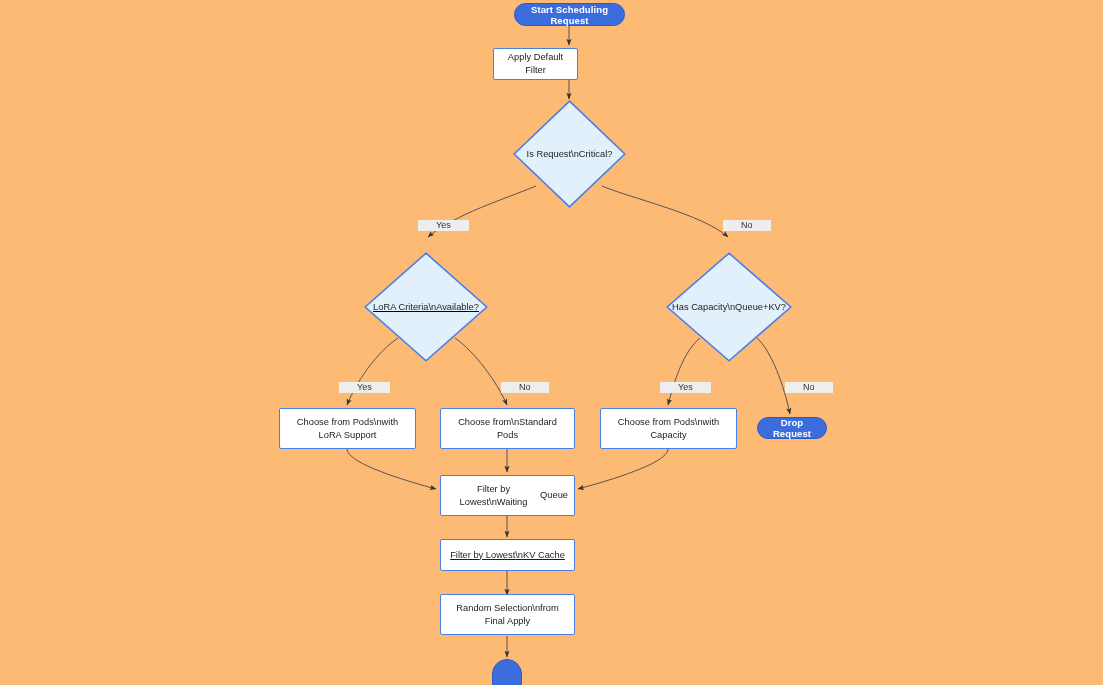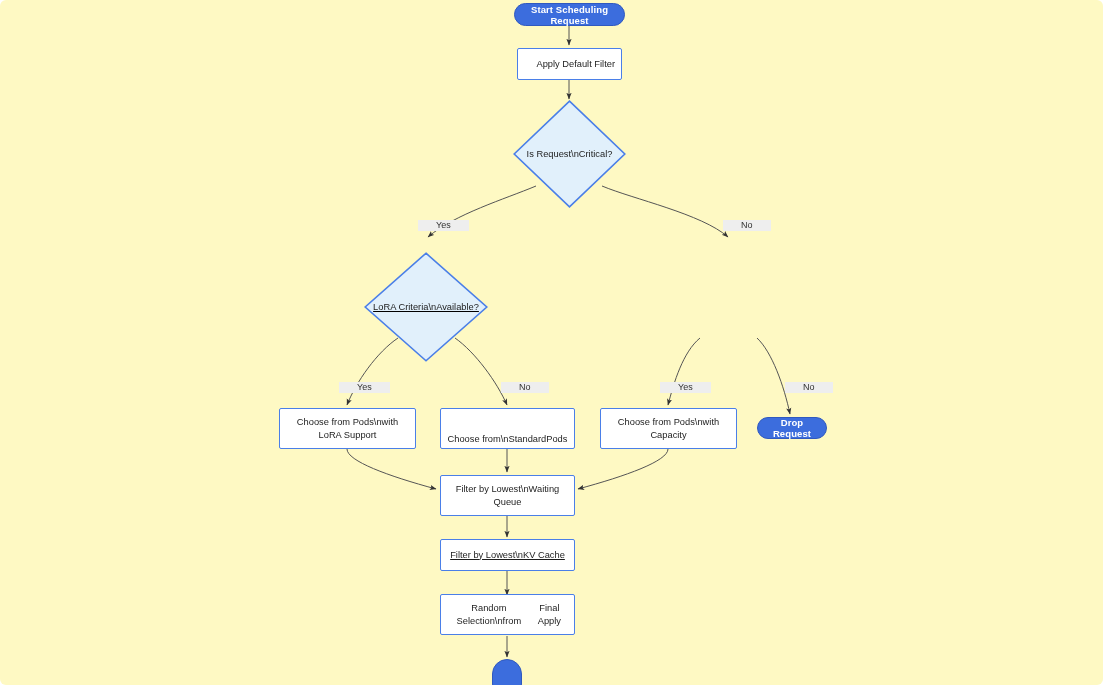--- a/index.html
+++ b/index.html
@@ -10,22 +10,21 @@
   body {
     width: 1103px;
     height: 685px;
     overflow: hidden;
     font-family: "Liberation Sans", sans-serif;
   }
   #flowchart-canvas {
     position: relative;
     width: 1103px;
     height: 685px;
-    background: #fef9c3;
-    border-radius: 6px;
+    background: #fdba74;
   }
   #edge-layer {
     position: absolute;
     left: 0;
     top: 0;
     width: 1103px;
     height: 685px;
     pointer-events: none;
   }
   .node {
@@ -112,68 +111,74 @@
       <path d="M507,516 L507,537"></path>
       <path d="M507,571 L507,595"></path>
       <path d="M507,636 L507,657"></path>
     </g>
   </svg>
 
   <div class="node node-terminal" style="left:514px; top:3px; width:111px; height:23px;">
     <span>Start Scheduling Request</span>
   </div>
 
-  <div class="node node-process" style="left:517px; top:48px; width:105px; height:32px;justify-content:flex-end;">
+  <div class="node node-process" style="left:493px; top:48px; width:85px; height:32px;justify-content:flex-end;">
     <span>Apply Default Filter</span>
   </div>
 
   <div class="node node-decision" style="left:513px; top:100px; width:113px; height:108px;text-align:center;">
     <svg class="diamond-shape" viewBox="0 0 113 108" preserveAspectRatio="none">
       <polygon points="56.5,1.2 111.8,54 56.5,106.8 1.2,54" fill="#e1f0fb" stroke="#4a7fe8" stroke-width="1.6"></polygon>
     </svg>
     <span class="diamond-label">Is Request\nCritical?</span>
   </div>
 
   <div class="node node-decision" style="left:364px; top:252px; width:124px; height:110px;text-decoration:underline;">
     <svg class="diamond-shape" viewBox="0 0 124 110" preserveAspectRatio="none">
       <polygon points="62,1.2 122.8,55 62,108.8 1.2,55" fill="#e1f0fb" stroke="#4a7fe8" stroke-width="1.6"></polygon>
     </svg>
     <span class="diamond-label">LoRA Criteria\nAvailable?</span>
   </div>
 
+  <div class="node node-decision" style="left:666px; top:252px; width:126px; height:110px;">
+    <svg class="diamond-shape" viewBox="0 0 126 110" preserveAspectRatio="none">
+      <polygon points="63,1.2 124.8,55 63,108.8 1.2,55" fill="#e1f0fb" stroke="#4a7fe8" stroke-width="1.6"></polygon>
+    </svg>
+    <span class="diamond-label">Has Capacity\nQueue+KV?</span>
+  </div>
 
   <div class="node node-process" style="left:279px; top:408px; width:137px; height:41px; flex-direction:column;">
     <span>Choose from Pods\nwith</span>
     <span>LoRA Support</span>
   </div>
 
-  <div class="node node-process" style="left:440px; top:408px; width:135px; height:41px; flex-direction:row;align-items:flex-end;">
+  <div class="node node-process" style="left:440px; top:408px; width:135px; height:41px; flex-direction:column;">
     <span>Choose from\nStandard</span>
     <span>Pods</span>
   </div>
 
   <div class="node node-process" style="left:600px; top:408px; width:137px; height:41px; flex-direction:column;">
     <span>Choose from Pods\nwith</span>
     <span>Capacity</span>
   </div>
 
   <div class="node node-terminal" style="left:757px; top:417px; width:70px; height:22px;">
     <span>Drop Request</span>
   </div>
 
-  <div class="node node-process" style="left:440px; top:475px; width:135px; height:41px; flex-direction:column;">
+  <div class="node node-process" style="left:440px; top:475px; width:135px; height:41px; flex-direction:row;">
     <span>Filter by Lowest\nWaiting</span>
     <span>Queue</span>
   </div>
 
   <div class="node node-process" style="left:440px; top:539px; width:135px; height:32px;text-decoration:underline;">
     <span>Filter by Lowest\nKV Cache</span>
   </div>
 
-  <div class="node node-process" style="left:440px; top:594px; width:135px; height:41px; flex-direction:row;">
+  <div class="node node-process" style="left:440px; top:594px; width:135px; height:41px; flex-direction:column;">
     <span>Random Selection\nfrom</span>
     <span>Final Apply</span>
   </div>
 
   <div class="node node-terminal" style="left:492px; top:659px; width:30px; height:40px;align-items:flex-end;">
     <span>End</span>
   </div>
 
   <div class="edge-label" style="left:418px; top:220px;">Yes</div>
   <div class="edge-label" style="left:723px; top:220px;">No</div>

